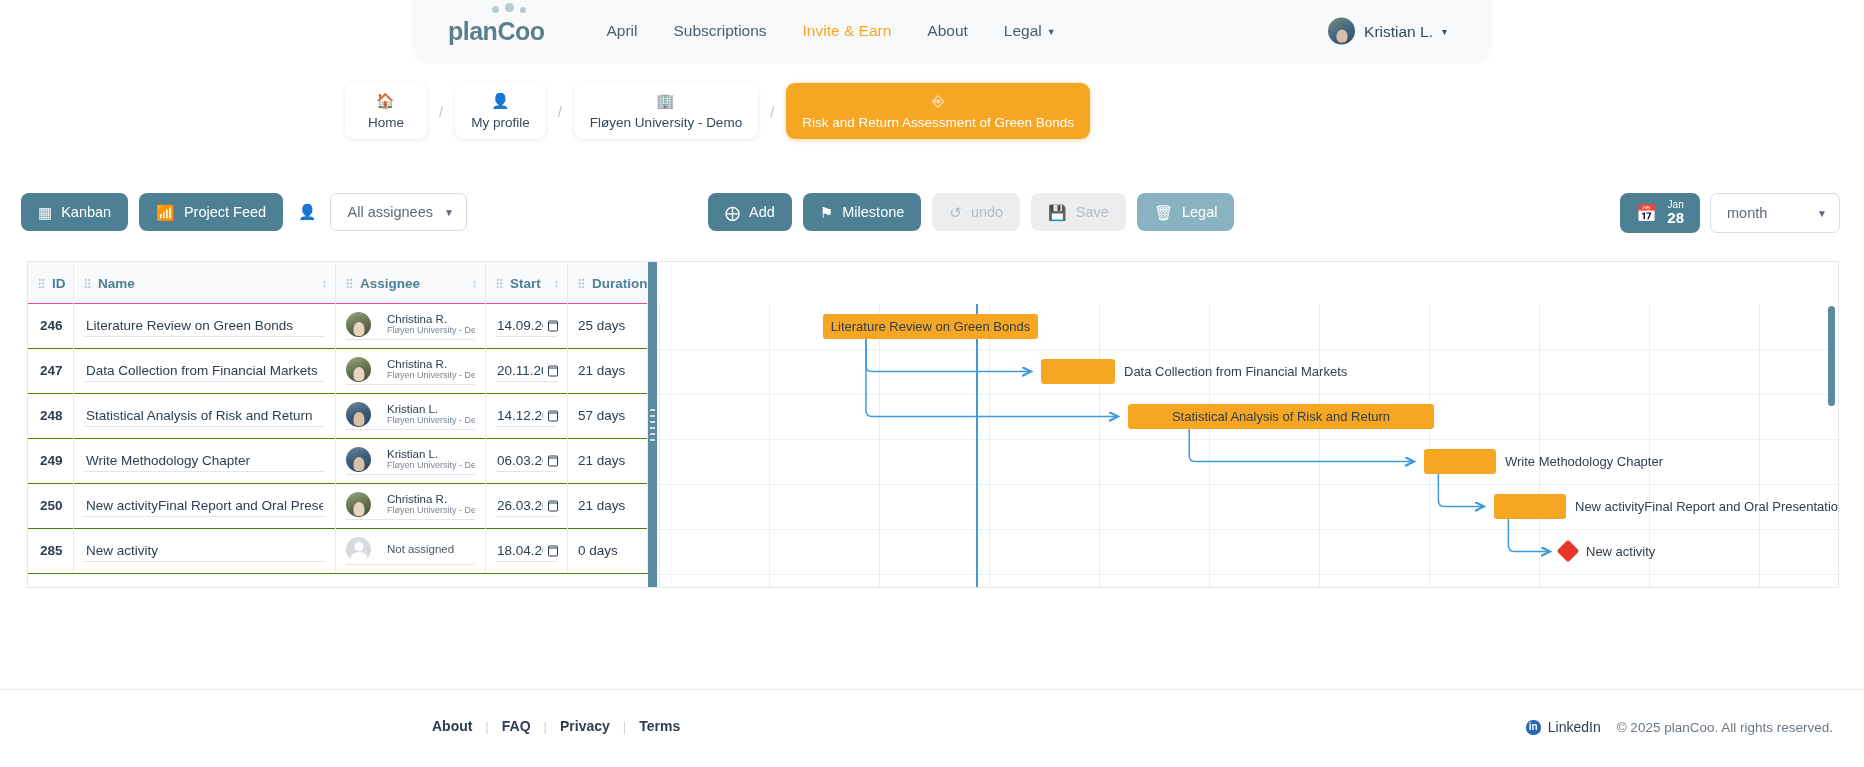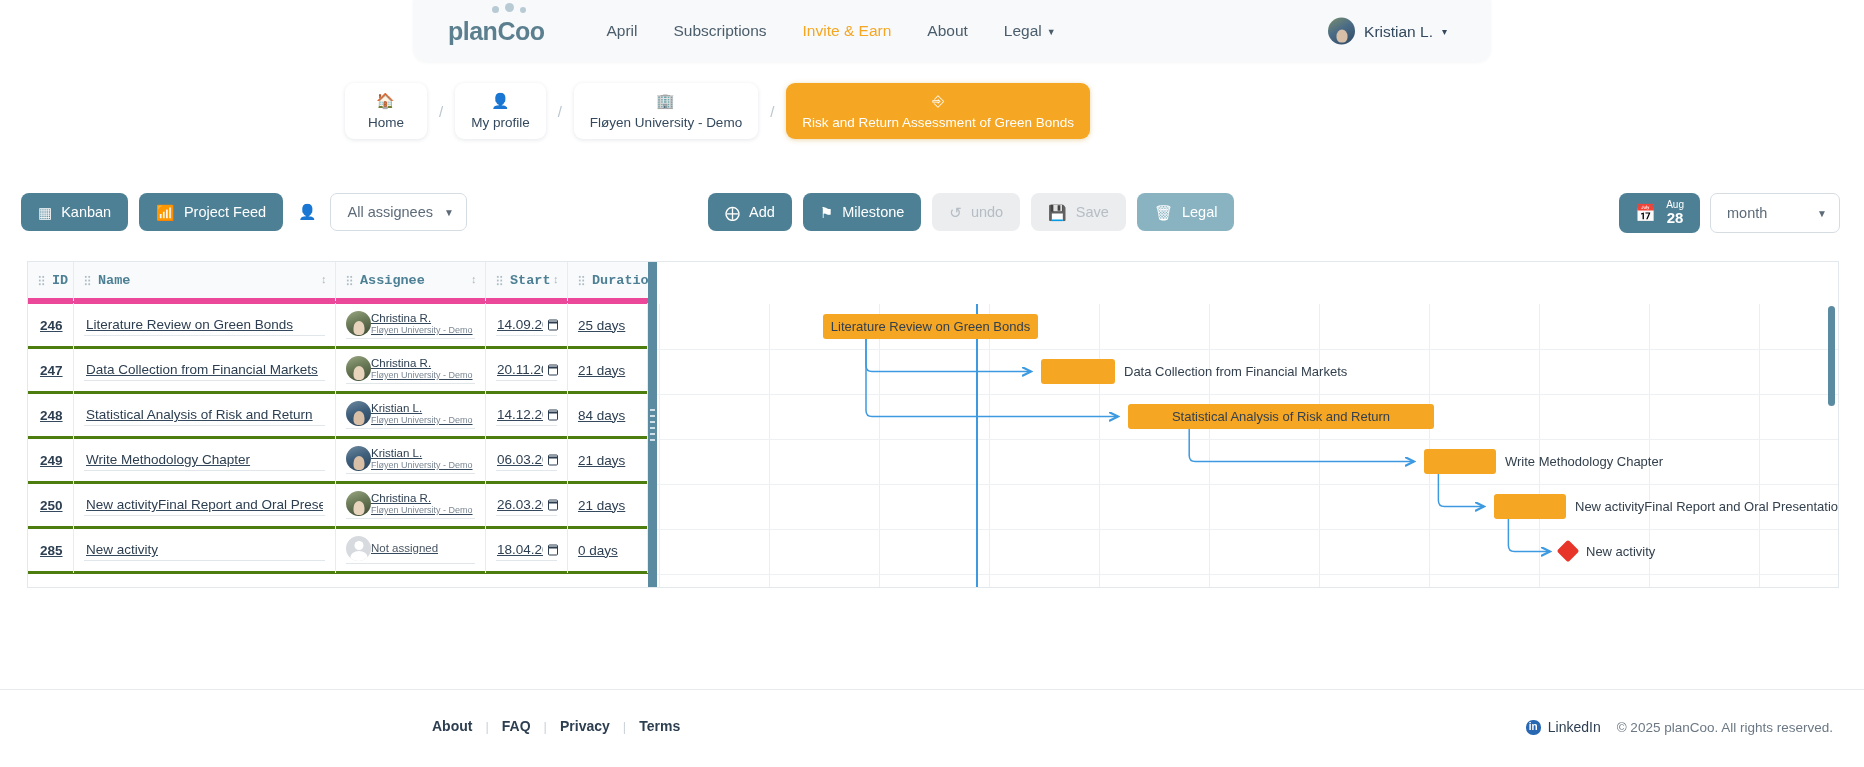--- a/index.html
+++ b/index.html
@@ -119,51 +119,51 @@
 
   
   .gantt {
     position:absolute; left:27px; top:261px; width:1812px; height:327px;
     background:#ffffff; border:1px solid #e3e8ec;
     display:flex; overflow:hidden;
   }
   
   .grid-left { width:620px; flex:0 0 620px; position:relative; background:#fff; }
   .ghead {
-    height:42px; background:#f8fafb; border-bottom:6px solid #ec4899;
-    display:flex; align-items:center;font-family:Liberation Mono, monospace;
+    height:42px; background:#f8fafb; border-bottom:1px solid #ec4899;
+    display:flex; align-items:flex-start;
   }
   .gh-cell {
     height:42px; display:flex; align-items:center; position:relative;
     border-right:1px solid #e7ecf0; padding:0 10px;
     font-size:13.5px; font-weight:700; color:#4e8095;
   }
   .grip {
     display:inline-block; width:7px; height:11px; margin-right:7px; flex:0 0 auto;
     background-image:radial-gradient(#aab8c2 43%, transparent 44%);
     background-size:3.5px 3.7px; opacity:.95;
   }
   .sortarrow { position:absolute; right:8px; font-size:11px; color:#aab8c2; line-height:1; }
   .c-id   { width:46px;  flex:0 0 46px; }
   .c-name { width:262px; flex:0 0 262px; }
   .c-asg  { width:150px; flex:0 0 150px; }
   .c-start{ width:82px;  flex:0 0 82px; }
   .c-dur  { width:80px;  flex:0 0 80px; border-right:none; }
 
-  .grow { height:45px; display:flex; align-items:center; border-bottom:3px solid #4d7c0f;text-decoration:underline; }
+  .grow { height:45px; display:flex; align-items:flex-end; border-bottom:1px solid #4d7c0f; }
   .gcell {
     height:45px; display:flex; align-items:center; padding:0 10px;
     border-right:1px solid #e7ecf0; font-size:13.5px; color:#2c3e50;
   }
   .cell-id { justify-content:flex-start; font-weight:600; padding-left:12px; }
   .name-inp {
     width:100%; border:none; border-bottom:1px solid #e1e6ea; background:transparent;
     font-family:inherit; font-size:13.5px; color:#2c3e50; padding:3px 2px; outline:none;
   }
-  .asg { display:flex; align-items:center; gap:0; width:100%;
+  .asg { display:flex; align-items:center; gap:16px; width:100%;
          border-bottom:1px solid #e1e6ea; padding-bottom:2px; }
   .av {
     width:25px; height:25px; border-radius:50%; flex:0 0 auto; position:relative; overflow:hidden;
   }
   .av-c { background:linear-gradient(160deg,#9aa882 0%,#6e7d5a 40%,#3c4a34 100%); }
   .av-c::after { content:""; position:absolute; left:50%; top:40%; transform:translateX(-50%);
                  width:11px; height:14px; background:#e8d3bd; border-radius:50% 50% 35% 35%; }
   .av-k { background:linear-gradient(160deg,#6f8aa0 0%,#3f5f7c 45%,#2c4257 100%); }
   .av-k::after { content:""; position:absolute; left:50%; top:40%; transform:translateX(-50%);
                  width:11px; height:14px; background:#d9bfa6; border-radius:50% 50% 35% 35%; }
@@ -335,21 +335,21 @@
     <button class="btn btn-teal-light">
       <span class="bi">🗑</span>
       <span>Legal</span>
     </button>
   </div>
 
   <div class="tb-right">
     <div class="date-btn">
       <span class="cal">📅</span>
       <span class="dcol">
-        <span class="dm">Aug</span>
+        <span class="dm">Jan</span>
         <span class="dd">28</span>
       </span>
     </div>
     <div class="sel-month">
       <span>month</span>
       <span class="sc">▼</span>
     </div>
   </div>
 </div>
 
@@ -433,21 +433,21 @@
               <div class="asg-txt">
                 <div class="asg-n">Kristian L.</div>
                 <div class="asg-o">Fløyen University - Demo</div>
               </div>
             </div>
           </div>
           <div class="gcell c-start date-cell">
             <input class="date-inp" type="text" value="14.12.202" style="">
             <span class="mini-cal"></span>
           </div>
-          <div class="gcell c-dur">84 days</div>
+          <div class="gcell c-dur">57 days</div>
         </div>
         <div class="grow">
           <div class="gcell c-id cell-id">249</div>
           <div class="gcell c-name">
             <input class="name-inp" type="text" value="Write Methodology Chapter" style="">
           </div>
           <div class="gcell c-asg">
             <div class="asg">
               <span class="av av-k"></span>
               <div class="asg-txt">

